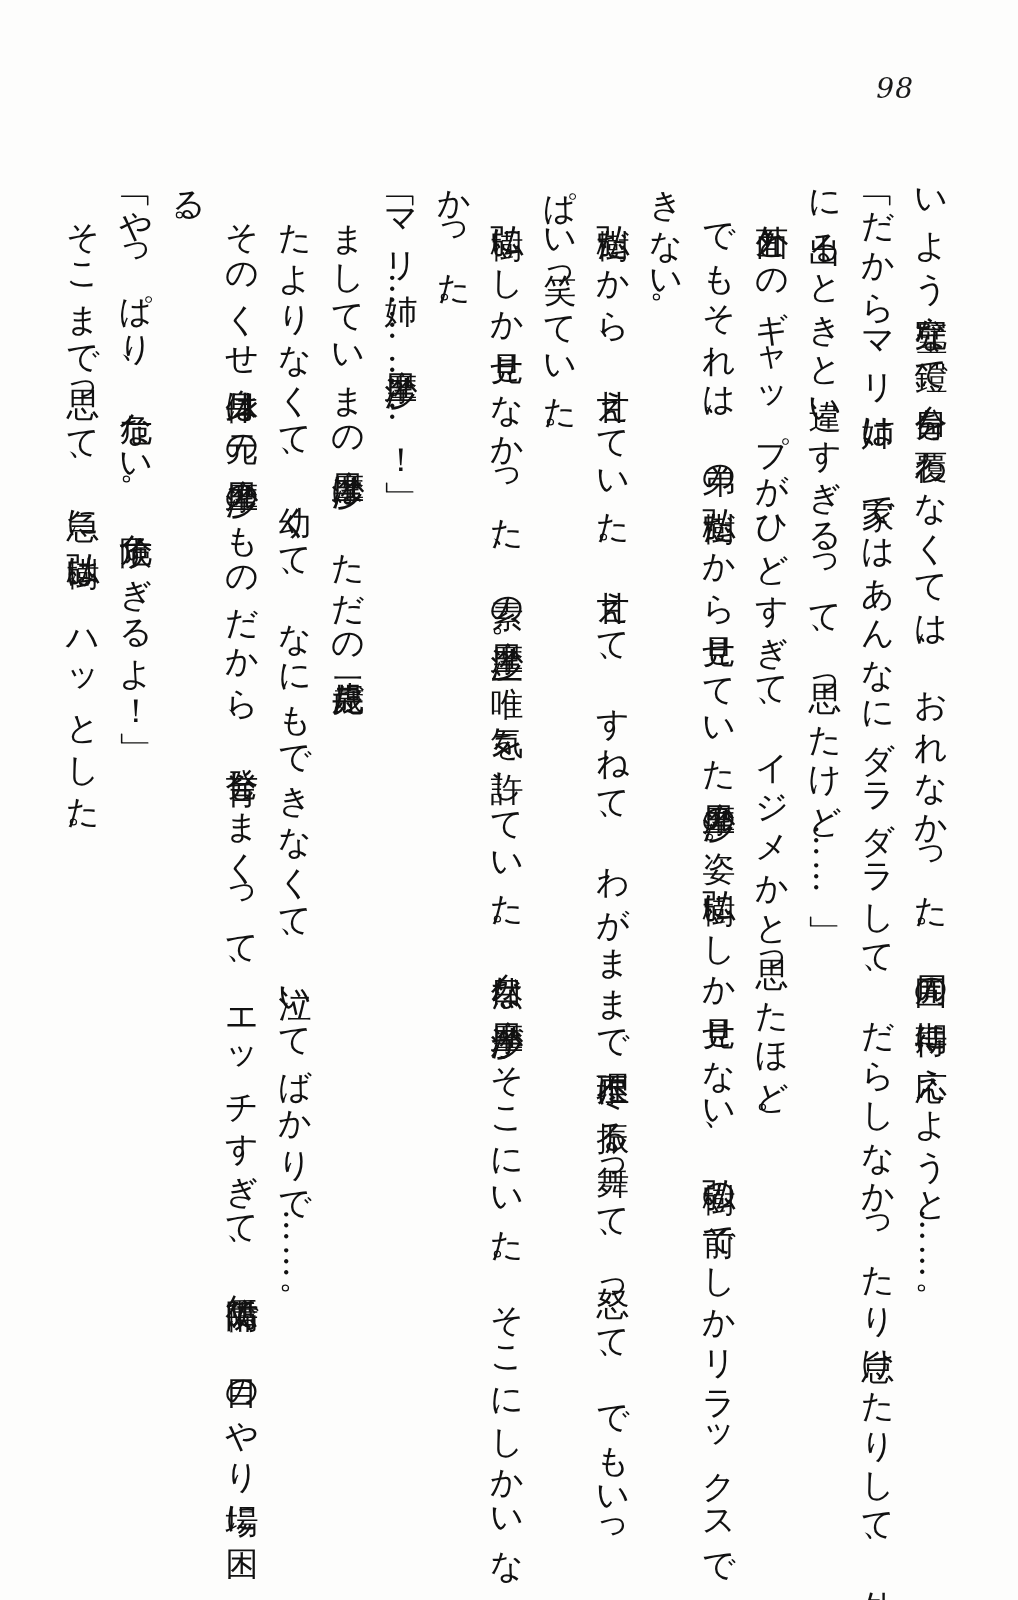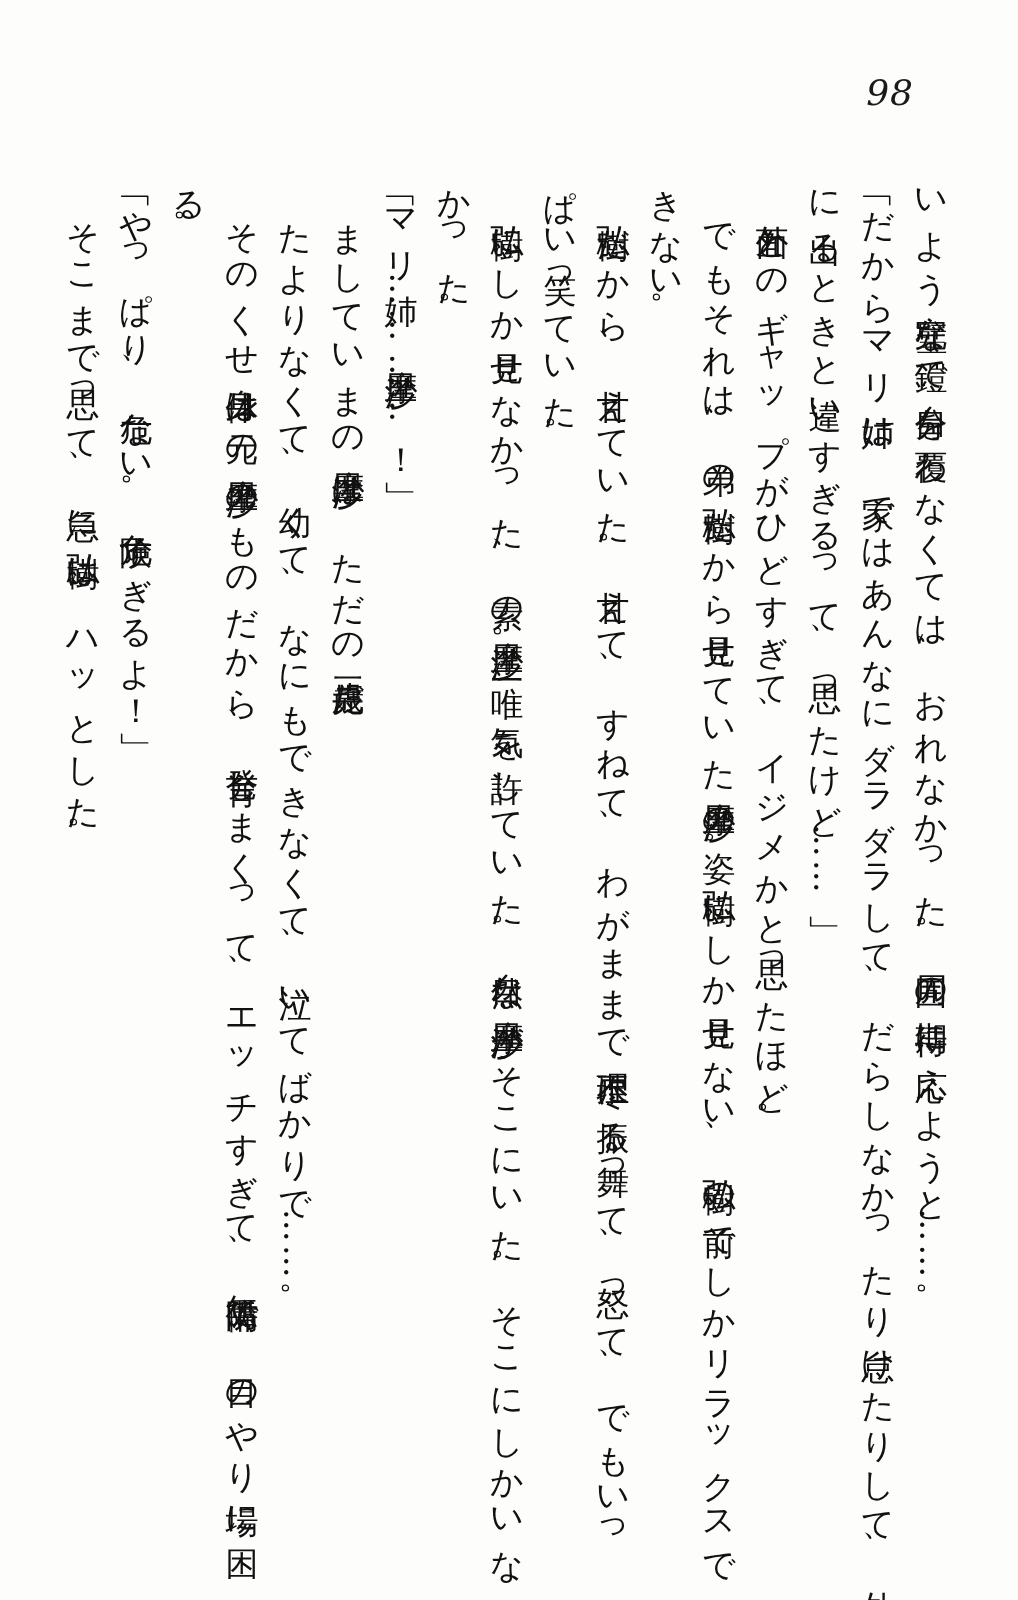--- a/index.html
+++ b/index.html
@@ -13,21 +13,21 @@
     height: 1600px;
     background: #fdfdfc;
     color: #141414;
     font-family: "DejaVu Serif", "Liberation Serif", serif;
     overflow: hidden;
   }
   .page-number {
     position: absolute;
     top: 72px;
     right: 104px;
-    font-size: 36px;
+    font-size: 28px;
     font-style: italic;
     letter-spacing: 1px;
     color: #1a1a1a;
   }
   .text-body {
     position: absolute;
     top: 167px;
     right: 60px;
     height: 1412px;
     writing-mode: vertical-rl;

